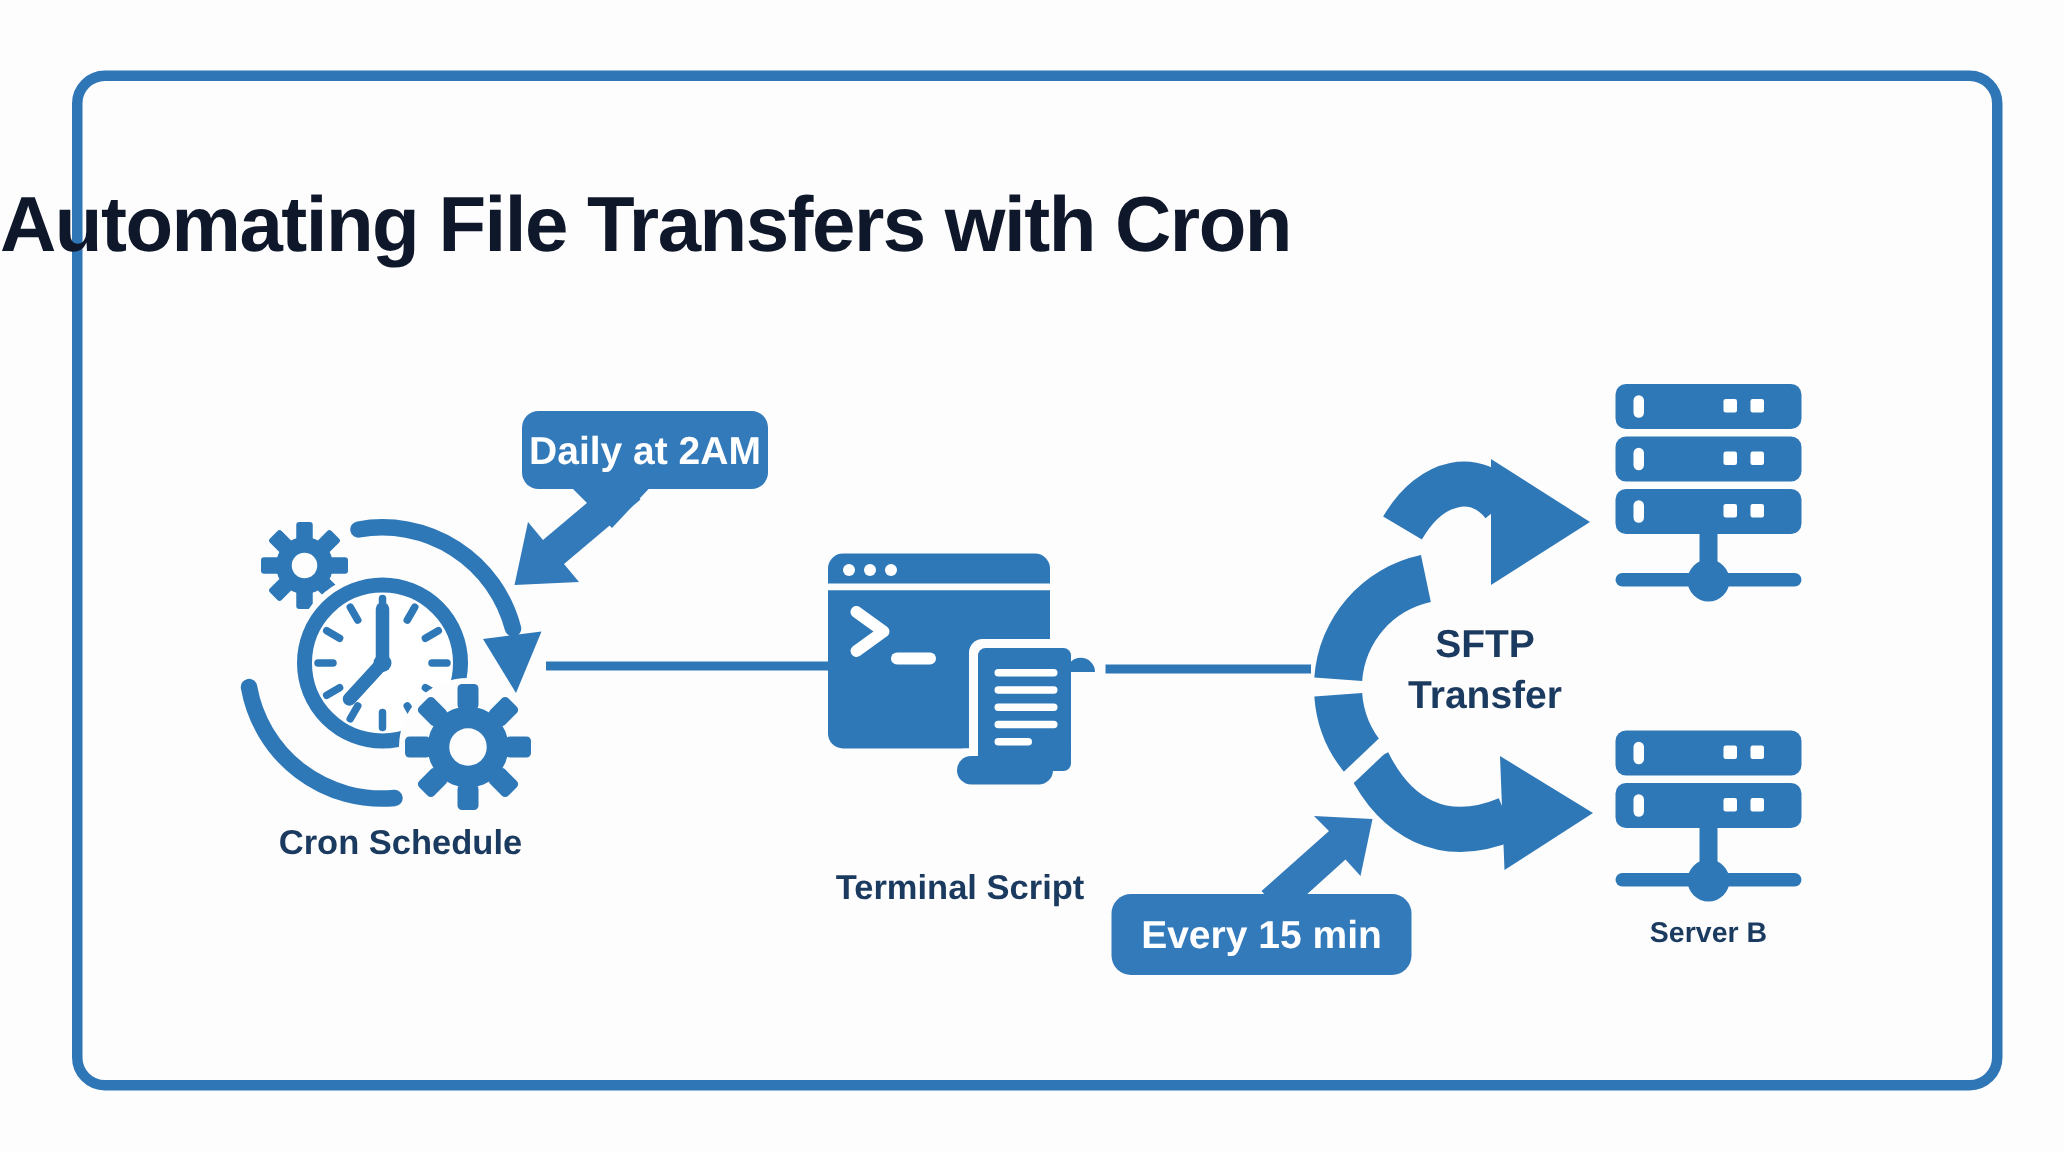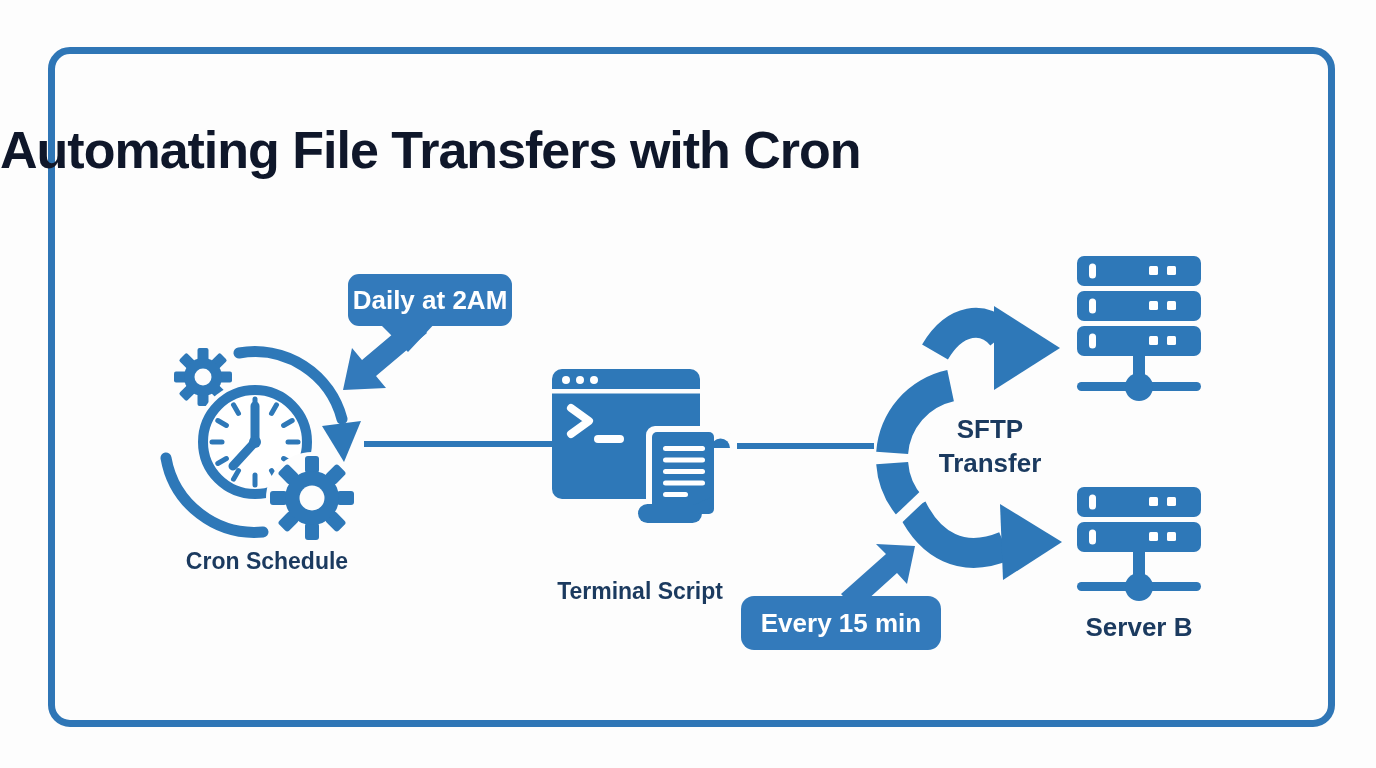--- a/index.html
+++ b/index.html
@@ -22,21 +22,21 @@
     border-radius:11px;
   }
   .badge-daily{left:348px;top:274px;width:164px;height:52px;}
   .badge-every{left:741px;top:596px;width:200px;height:54px;border-radius:13px;}
   .node-label{
     position:absolute;text-align:center;font-size:23px;font-weight:700;color:#1b3a5f;
   }
   .label-cron{left:157px;top:548px;width:220px;}
   .label-terminal{left:530px;top:548px;width:220px;margin-top:30px;}
   .label-server-a{left:1049px;top:406px;width:180px;font-size:26px;}
-  .label-server-b{left:1049px;top:612px;width:180px;font-size:26px;}
+  .label-server-b{left:1049px;top:612px;width:180px;font-size:19px;}
   .sftp-label{
     position:absolute;left:900px;top:412px;width:180px;text-align:center;
     font-size:26px;font-weight:700;color:#1b3a5f;line-height:34px;
   }
   .sftp-label span{display:block;}
 </style>
 </head>
 <body>
 
 <div id="stage">

